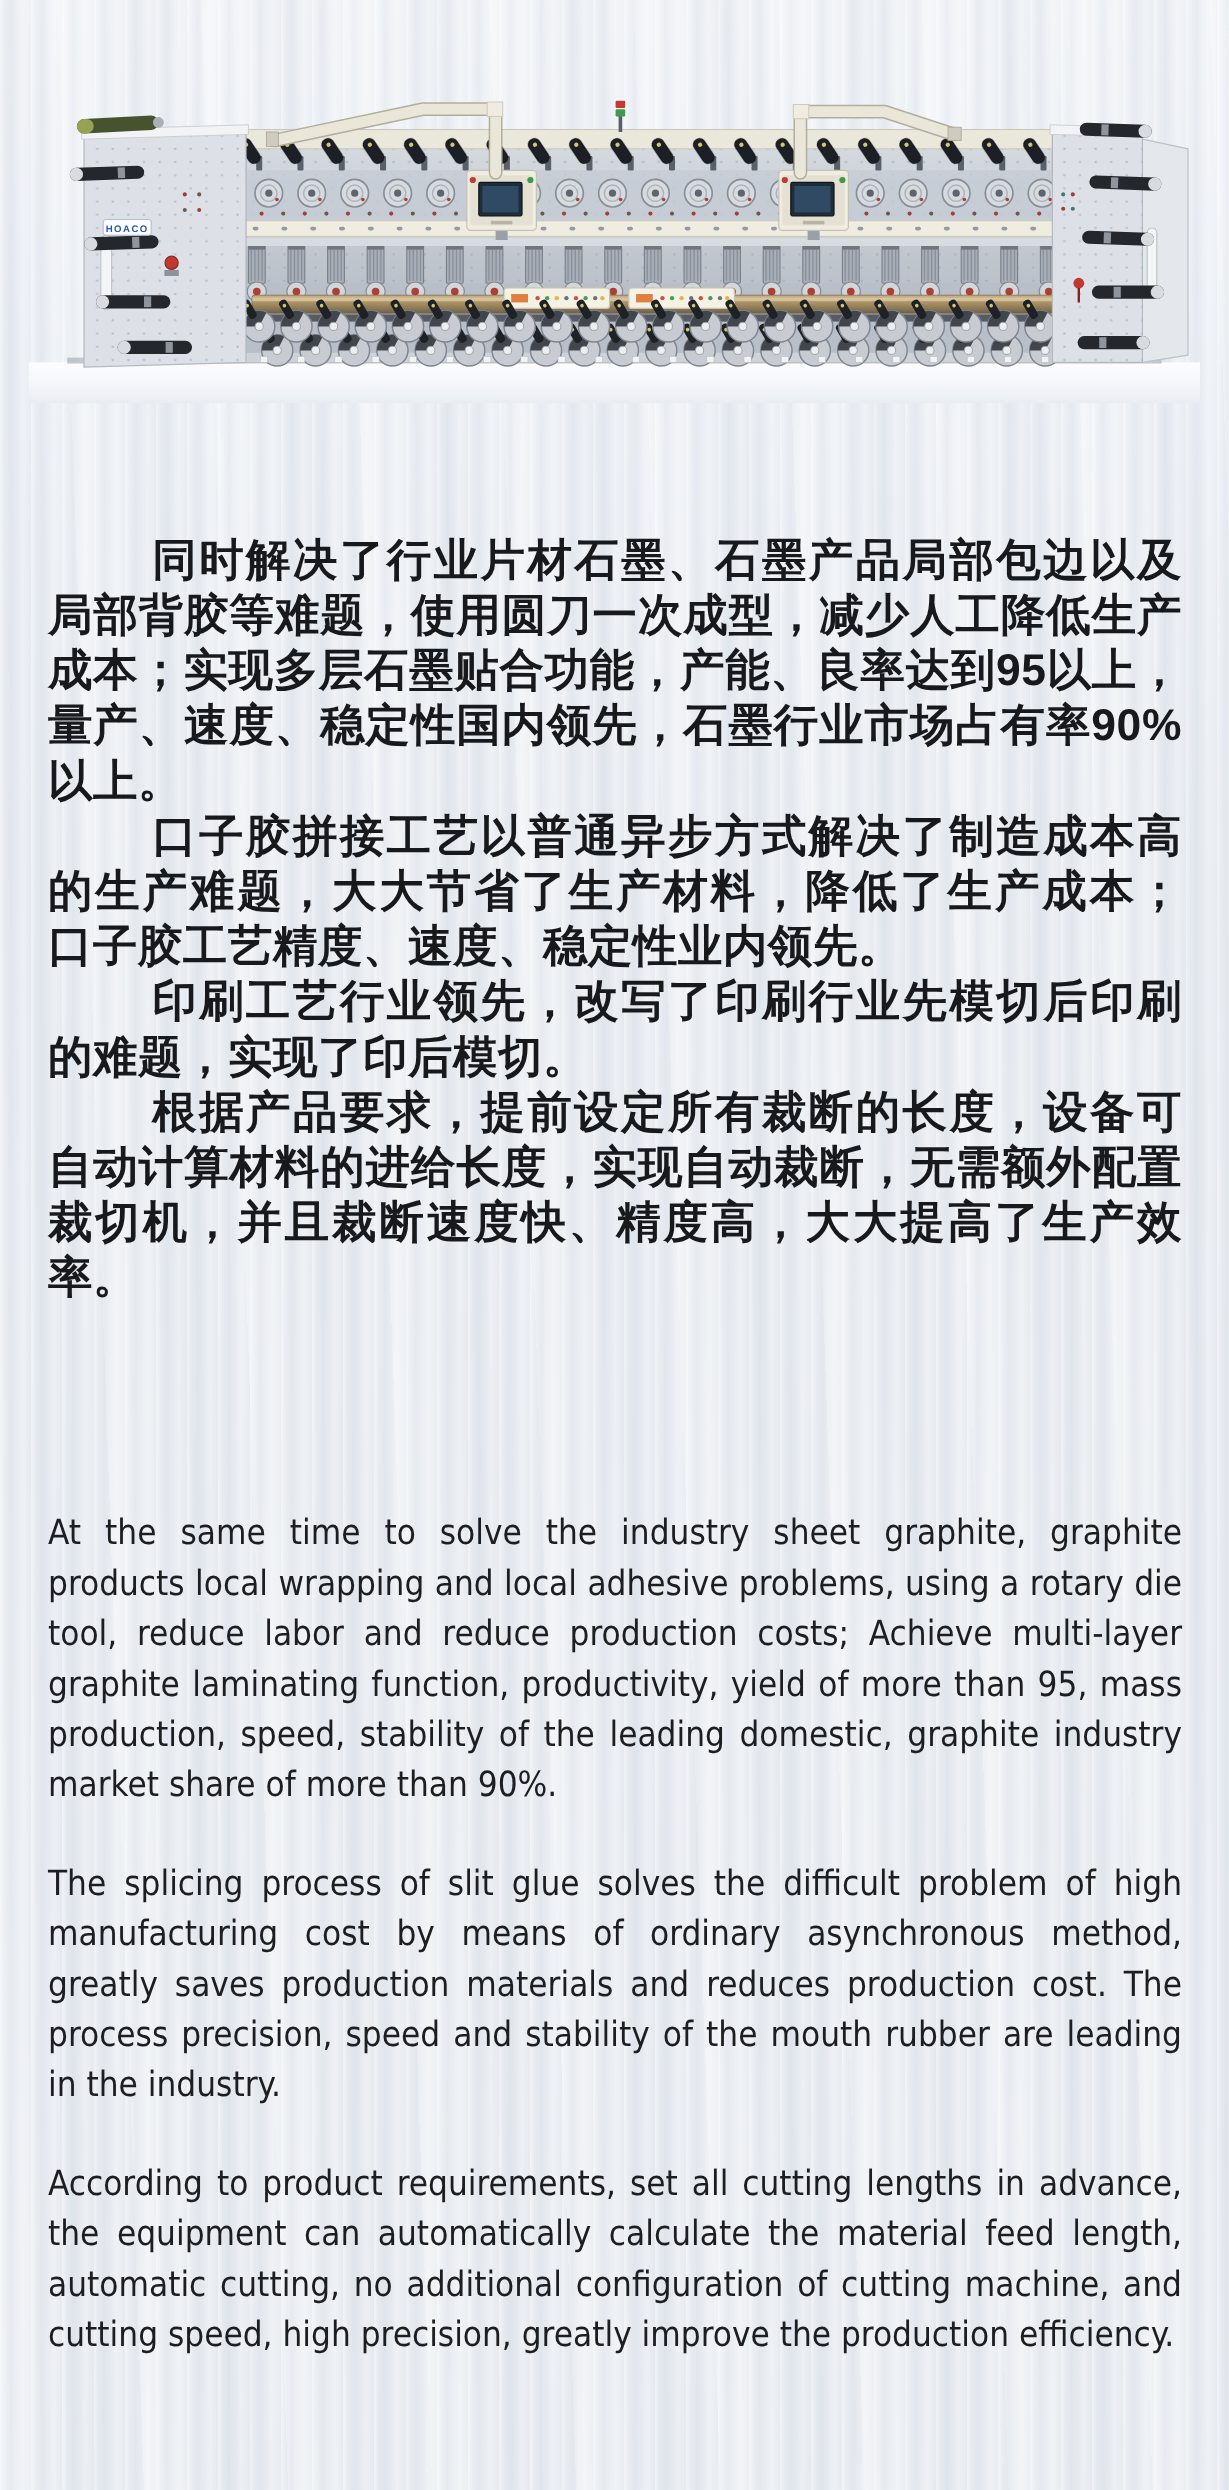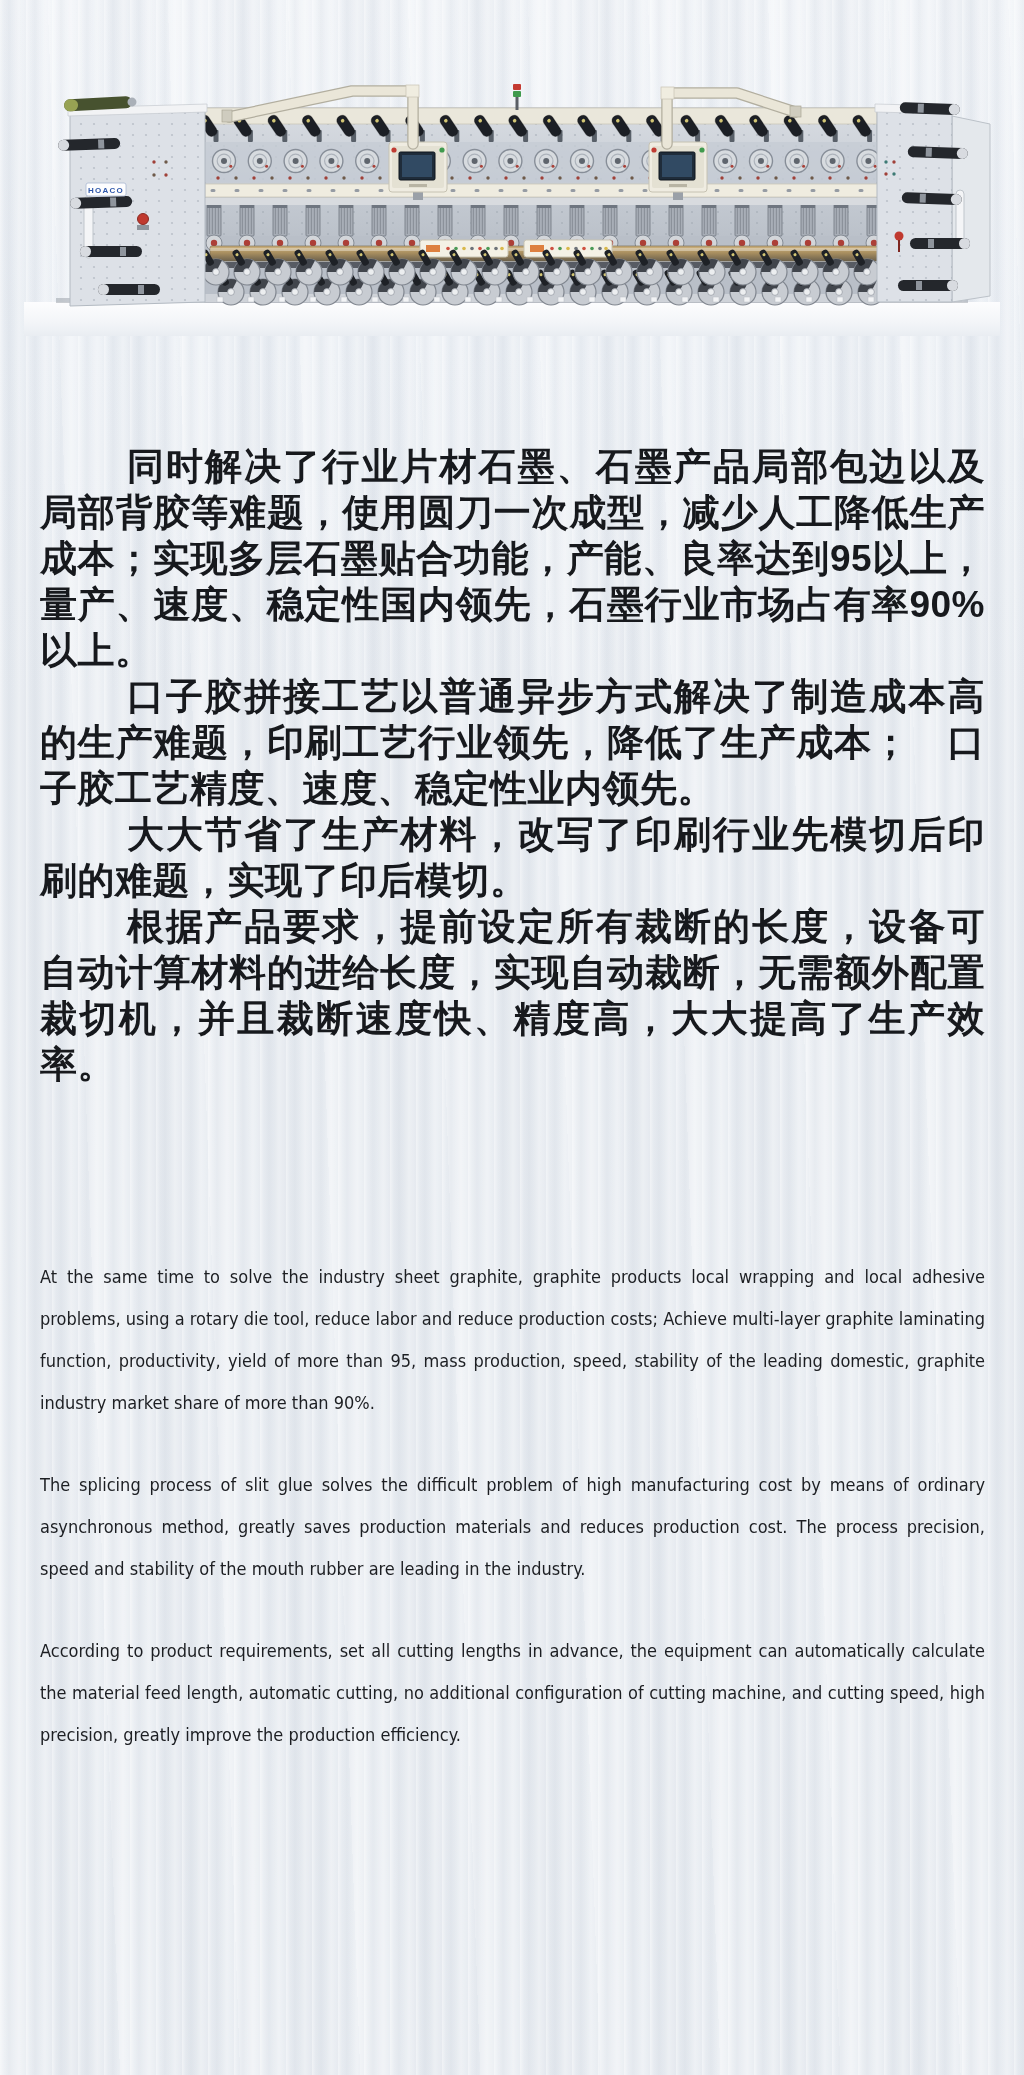--- a/index.html
+++ b/index.html
@@ -24,21 +24,21 @@
   .hero{top:0;left:0;width:1004px;height:340px;}
   .hero svg{display:block;width:1024px;height:340px;}
   .cn{top:444px;left:40px;width:945px;}
   .cn p{
     margin:0;font-size:37px;line-height:46px;font-weight:700;color:#17191d;
     text-align:justify;text-indent:2.35em;letter-spacing:0.5px;
     font-family:"Liberation Sans",sans-serif;
   }
   .en{top:1256px;left:40px;width:945px;}
   .en p{
-    margin:0 0 40px 0;font-size:18px;line-height:42px;font-weight:400;color:#1c1e22;
+    margin:0 0 40px 0;font-size:29px;line-height:42px;font-weight:400;color:#1c1e22;
     text-align:justify;font-stretch:condensed;
     font-family:"DejaVu Sans","Liberation Sans",sans-serif;
   }
   .en p:last-child{margin-bottom:16px;}
 </style>
 </head>
 <body>
 
 <figure class="layer hero" style="margin:0;">
   <svg viewBox="0 0 1024 340">
@@ -419,22 +419,22 @@
       <circle cx="886" cy="162" r="1.7" fill="#3d7a74"></circle>
         <circle cx="894" cy="162" r="1.7" fill="#a04038"></circle>
       <circle cx="886" cy="174" r="1.7" fill="#a04038"></circle>
         <circle cx="894" cy="174" r="1.7" fill="#3d7a74"></circle>
     </g>
   </svg>
 </figure>
 
 <section class="layer cn">
   <p>同时解决了行业片材石墨、石墨产品局部包边以及局部背胶等难题，使用圆刀一次成型，减少人工降低生产成本；实现多层石墨贴合功能，产能、良率达到95以上，量产、速度、稳定性国内领先，石墨行业市场占有率90%以上。</p>
-  <p>口子胶拼接工艺以普通异步方式解决了制造成本高的生产难题，印刷工艺行业领先，降低了生产成本；　口子胶工艺精度、速度、稳定性业内领先。</p>
-  <p>大大节省了生产材料，改写了印刷行业先模切后印刷的难题，实现了印后模切。</p>
+  <p>口子胶拼接工艺以普通异步方式解决了制造成本高的生产难题，大大节省了生产材料，降低了生产成本；　口子胶工艺精度、速度、稳定性业内领先。</p>
+  <p>印刷工艺行业领先，改写了印刷行业先模切后印刷的难题，实现了印后模切。</p>
   <p>根据产品要求，提前设定所有裁断的长度，设备可自动计算材料的进给长度，实现自动裁断，无需额外配置裁切机，并且裁断速度快、精度高，大大提高了生产效率。</p>
 </section>
 
 <section class="layer en">
   <p>At the same time to solve the industry sheet graphite, graphite products local wrapping and local adhesive problems, using a rotary die tool, reduce labor and reduce production costs; Achieve multi-layer graphite laminating function, productivity, yield of more than 95, mass production, speed, stability of the leading domestic, graphite industry market share of more than 90%.</p>
   <p>The splicing process of slit glue solves the difficult problem of high manufacturing cost by means of ordinary asynchronous method, greatly saves production materials and reduces production cost. The process precision, speed and stability of the mouth rubber are leading in the industry.</p>
   <p>According to product requirements, set all cutting lengths in advance, the equipment can automatically calculate the material feed length, automatic cutting, no additional configuration of cutting machine, and cutting speed, high precision, greatly improve the production efficiency.</p>
 </section>
 
 </body></html>

